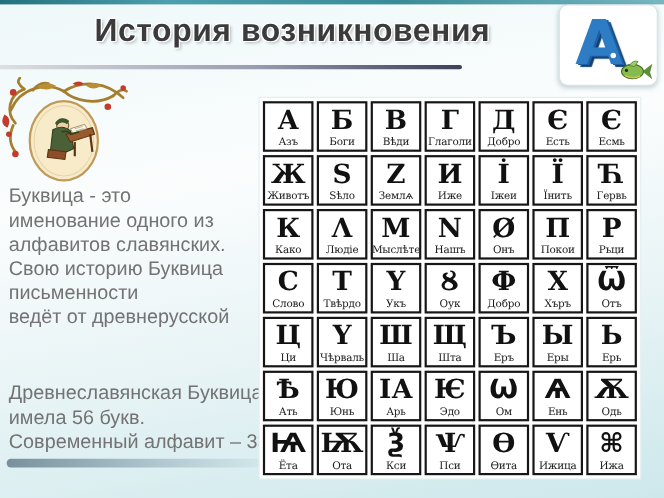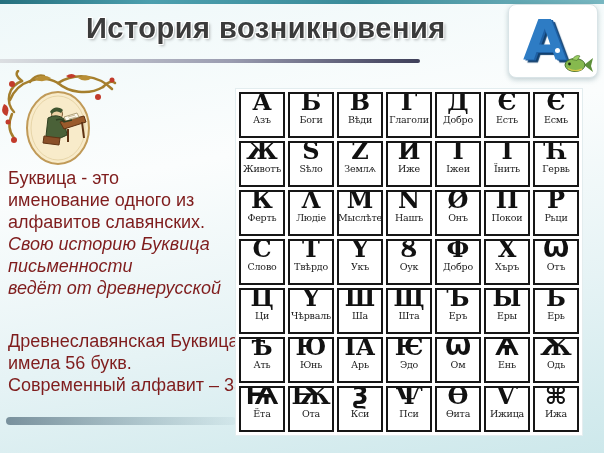--- a/index.html
+++ b/index.html
@@ -22,37 +22,37 @@
     font-weight:bold;font-size:56px;line-height:66px;color:#2e7cc4;
     text-shadow:2px 1px 0 #1e5fa3,4px 3px 1px #12406e;}
   .bubble{position:absolute;background:#fff;border-radius:50%;}
   .b1{width:6px;height:6px;left:50px;top:13px}
   .b2{width:8px;height:8px;left:55px;top:27px}
   .b3{width:5px;height:5px;left:46px;top:43px}
   .b4{width:4px;height:4px;left:58px;top:7px}
   .fish{position:absolute;right:2px;bottom:3px;}
   .ornament{position:absolute;left:0;top:70px;}
   
-  .textblock{position:absolute;left:8px;color:#7f1d1d;font-size:18px;line-height:22px;}
+  .textblock{position:absolute;left:8px;color:#737373;font-size:18px;line-height:22px;}
   .tb1{top:167px}
-  .tb2{top:330px}
+  .tb2{top:346px}
   .line{white-space:nowrap}
-  .italic{font-style:italic}
+  .italic{}
   .tb-shadow{position:absolute;left:6px;top:417px;width:230px;height:8px;border-radius:4px;
     background:linear-gradient(90deg,rgba(77,104,120,.7),rgba(120,150,162,.45) 60%,rgba(150,180,190,.12));}
   
   .alphabet{position:absolute;left:236px;top:89px;background:#fff;padding:3px;
     display:grid;grid-template-columns:repeat(7,46px);grid-auto-rows:46px;gap:3px;
     box-shadow:0 0 0 1px #e3edef;}
   .cell{box-sizing:border-box;border:2px solid #161616;background:#fff;
     display:flex;flex-direction:column;align-items:center;justify-content:flex-end;overflow:hidden;}
   .glyph{flex:1;display:flex;align-items:center;justify-content:center;
     font-family:"DejaVu Serif","DejaVu Sans",serif;font-weight:bold;font-size:24px;line-height:1;color:#111;}
   .lname{font-family:"DejaVu Serif","DejaVu Sans",serif;font-size:9.5px;line-height:11px;
-    padding-bottom:11px;color:#1a1a1a;letter-spacing:-.2px;white-space:nowrap;}
+    padding-bottom:1px;color:#1a1a1a;letter-spacing:-.2px;white-space:nowrap;}
 </style>
 </head>
 <body>
 
 <div class="top-strip"></div>
 
 <h1 class="title">История возникновения</h1>
 <div class="divider"></div>
 
 <div class="a-card">
@@ -180,21 +180,21 @@
     <div class="cell">
       <div class="glyph">Ї</div>
       <div class="lname">Їнить</div>
     </div>
     <div class="cell">
       <div class="glyph">Ћ</div>
       <div class="lname">Гервь</div>
     </div>
     <div class="cell">
       <div class="glyph">К</div>
-      <div class="lname">Ферть</div>
+      <div class="lname">Како</div>
     </div>
     <div class="cell">
       <div class="glyph">Λ</div>
       <div class="lname">Людіе</div>
     </div>
     <div class="cell">
       <div class="glyph">М</div>
       <div class="lname">Мыслѣте</div>
     </div>
     <div class="cell">

